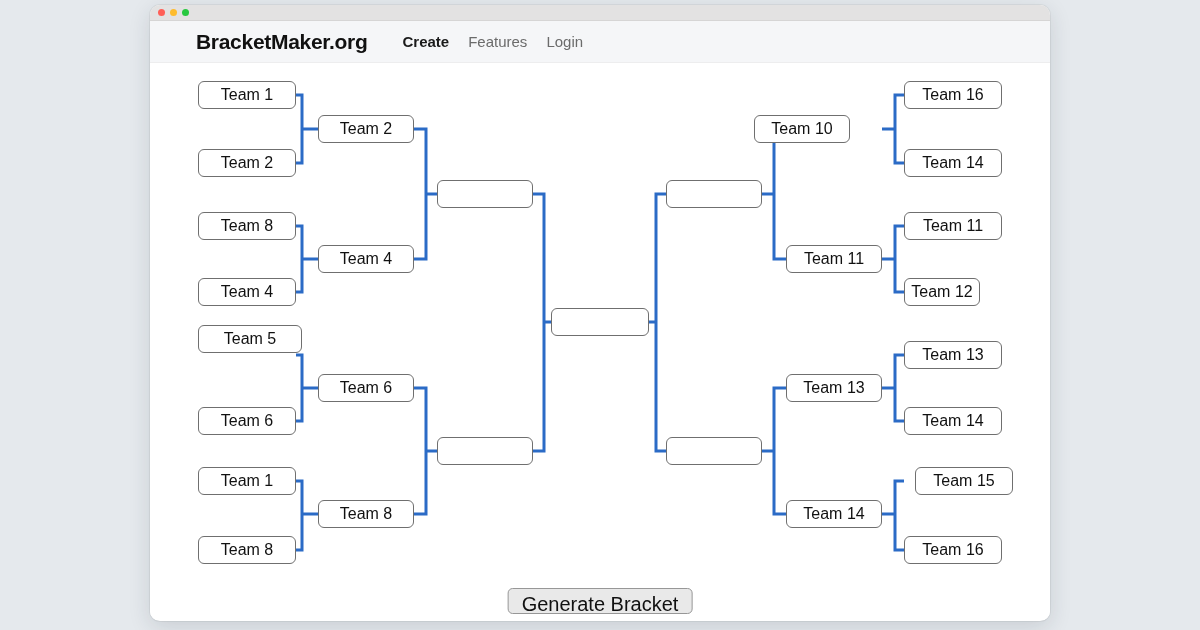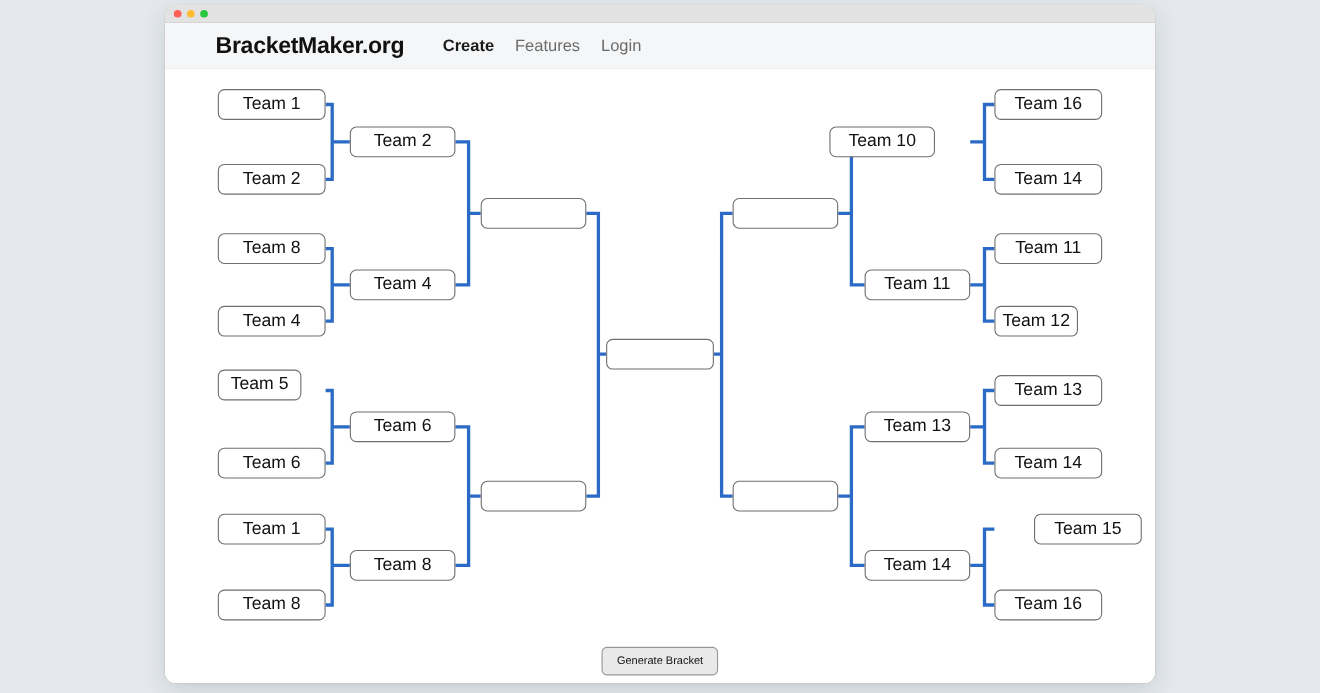--- a/index.html
+++ b/index.html
@@ -37,21 +37,21 @@
   .tbox {
     position:absolute; height:28px; background:#fff;
     border:1.8px solid #6f6f6f; border-radius:6px;
     display:flex; align-items:center; justify-content:center;
     font-size:16px; color:#111; z-index:2;
   }
   .gen-btn {
     position:absolute; left:50%; top:525px; transform:translateX(-50%);
     background:#e9e9e9; border:1px solid #979797; border-radius:5px;
     font-family:"Liberation Sans", sans-serif;
-    font-size:10px; color:#111; padding:4px 13px; height:26px; cursor:pointer;
+    font-size:20px; color:#111; padding:4px 13px; height:26px; cursor:pointer;
   }
 </style>
 </head>
 <body>
 
 <div class="window">
 
   <div class="titlebar">
     <span class="dot close"></span>
     <span class="dot min"></span>
@@ -83,21 +83,21 @@
       <path d="M754 32 H745 V100 H754 M745 66 H732" stroke="#2b6bc6"></path>
       <path d="M754 163 H745 V229 H754 M745 196 H732" stroke="#2b6bc6"></path>
       <path d="M754 292 H745 V358 H754 M745 325 H732" stroke="#2b6bc6"></path>
       <path d="M754 418 H745 V487 H754 M745 451 H732" stroke="#2b6bc6"></path>
     </svg>
 
     <div class="tbox" style="left:48px;top:18px;width:98px">Team 1</div>
     <div class="tbox" style="left:48px;top:86px;width:98px">Team 2</div>
     <div class="tbox" style="left:48px;top:149px;width:98px">Team 8</div>
     <div class="tbox" style="left:48px;top:215px;width:98px">Team 4</div>
-    <div class="tbox" style="left:48px;top:273px;width:76px">Team 5</div>
+    <div class="tbox" style="left:48px;top:262px;width:104px">Team 5</div>
     <div class="tbox" style="left:48px;top:344px;width:98px">Team 6</div>
     <div class="tbox" style="left:48px;top:404px;width:98px">Team 1</div>
     <div class="tbox" style="left:48px;top:473px;width:98px">Team 8</div>
 
     <div class="tbox" style="left:168px;top:52px;width:96px">Team 2</div>
     <div class="tbox" style="left:168px;top:182px;width:96px">Team 4</div>
     <div class="tbox" style="left:168px;top:311px;width:96px">Team 6</div>
     <div class="tbox" style="left:168px;top:437px;width:96px">Team 8</div>
 
     <div class="tbox" style="left:287px;top:117px;width:96px"></div>
@@ -112,18 +112,18 @@
     <div class="tbox" style="left:636px;top:182px;width:96px">Team 11</div>
     <div class="tbox" style="left:636px;top:311px;width:96px">Team 13</div>
     <div class="tbox" style="left:636px;top:437px;width:96px">Team 14</div>
 
     <div class="tbox" style="left:754px;top:18px;width:98px">Team 16</div>
     <div class="tbox" style="left:754px;top:86px;width:98px">Team 14</div>
     <div class="tbox" style="left:754px;top:149px;width:98px">Team 11</div>
     <div class="tbox" style="left:754px;top:215px;width:76px">Team 12</div>
     <div class="tbox" style="left:754px;top:278px;width:98px">Team 13</div>
     <div class="tbox" style="left:754px;top:344px;width:98px">Team 14</div>
-    <div class="tbox" style="left:790px;top:404px;width:98px">Team 15</div>
+    <div class="tbox" style="left:765px;top:404px;width:98px">Team 15</div>
     <div class="tbox" style="left:754px;top:473px;width:98px">Team 16</div>
 
     <button class="gen-btn">Generate Bracket</button>
   </div>
 </div>
 
 </body></html>

